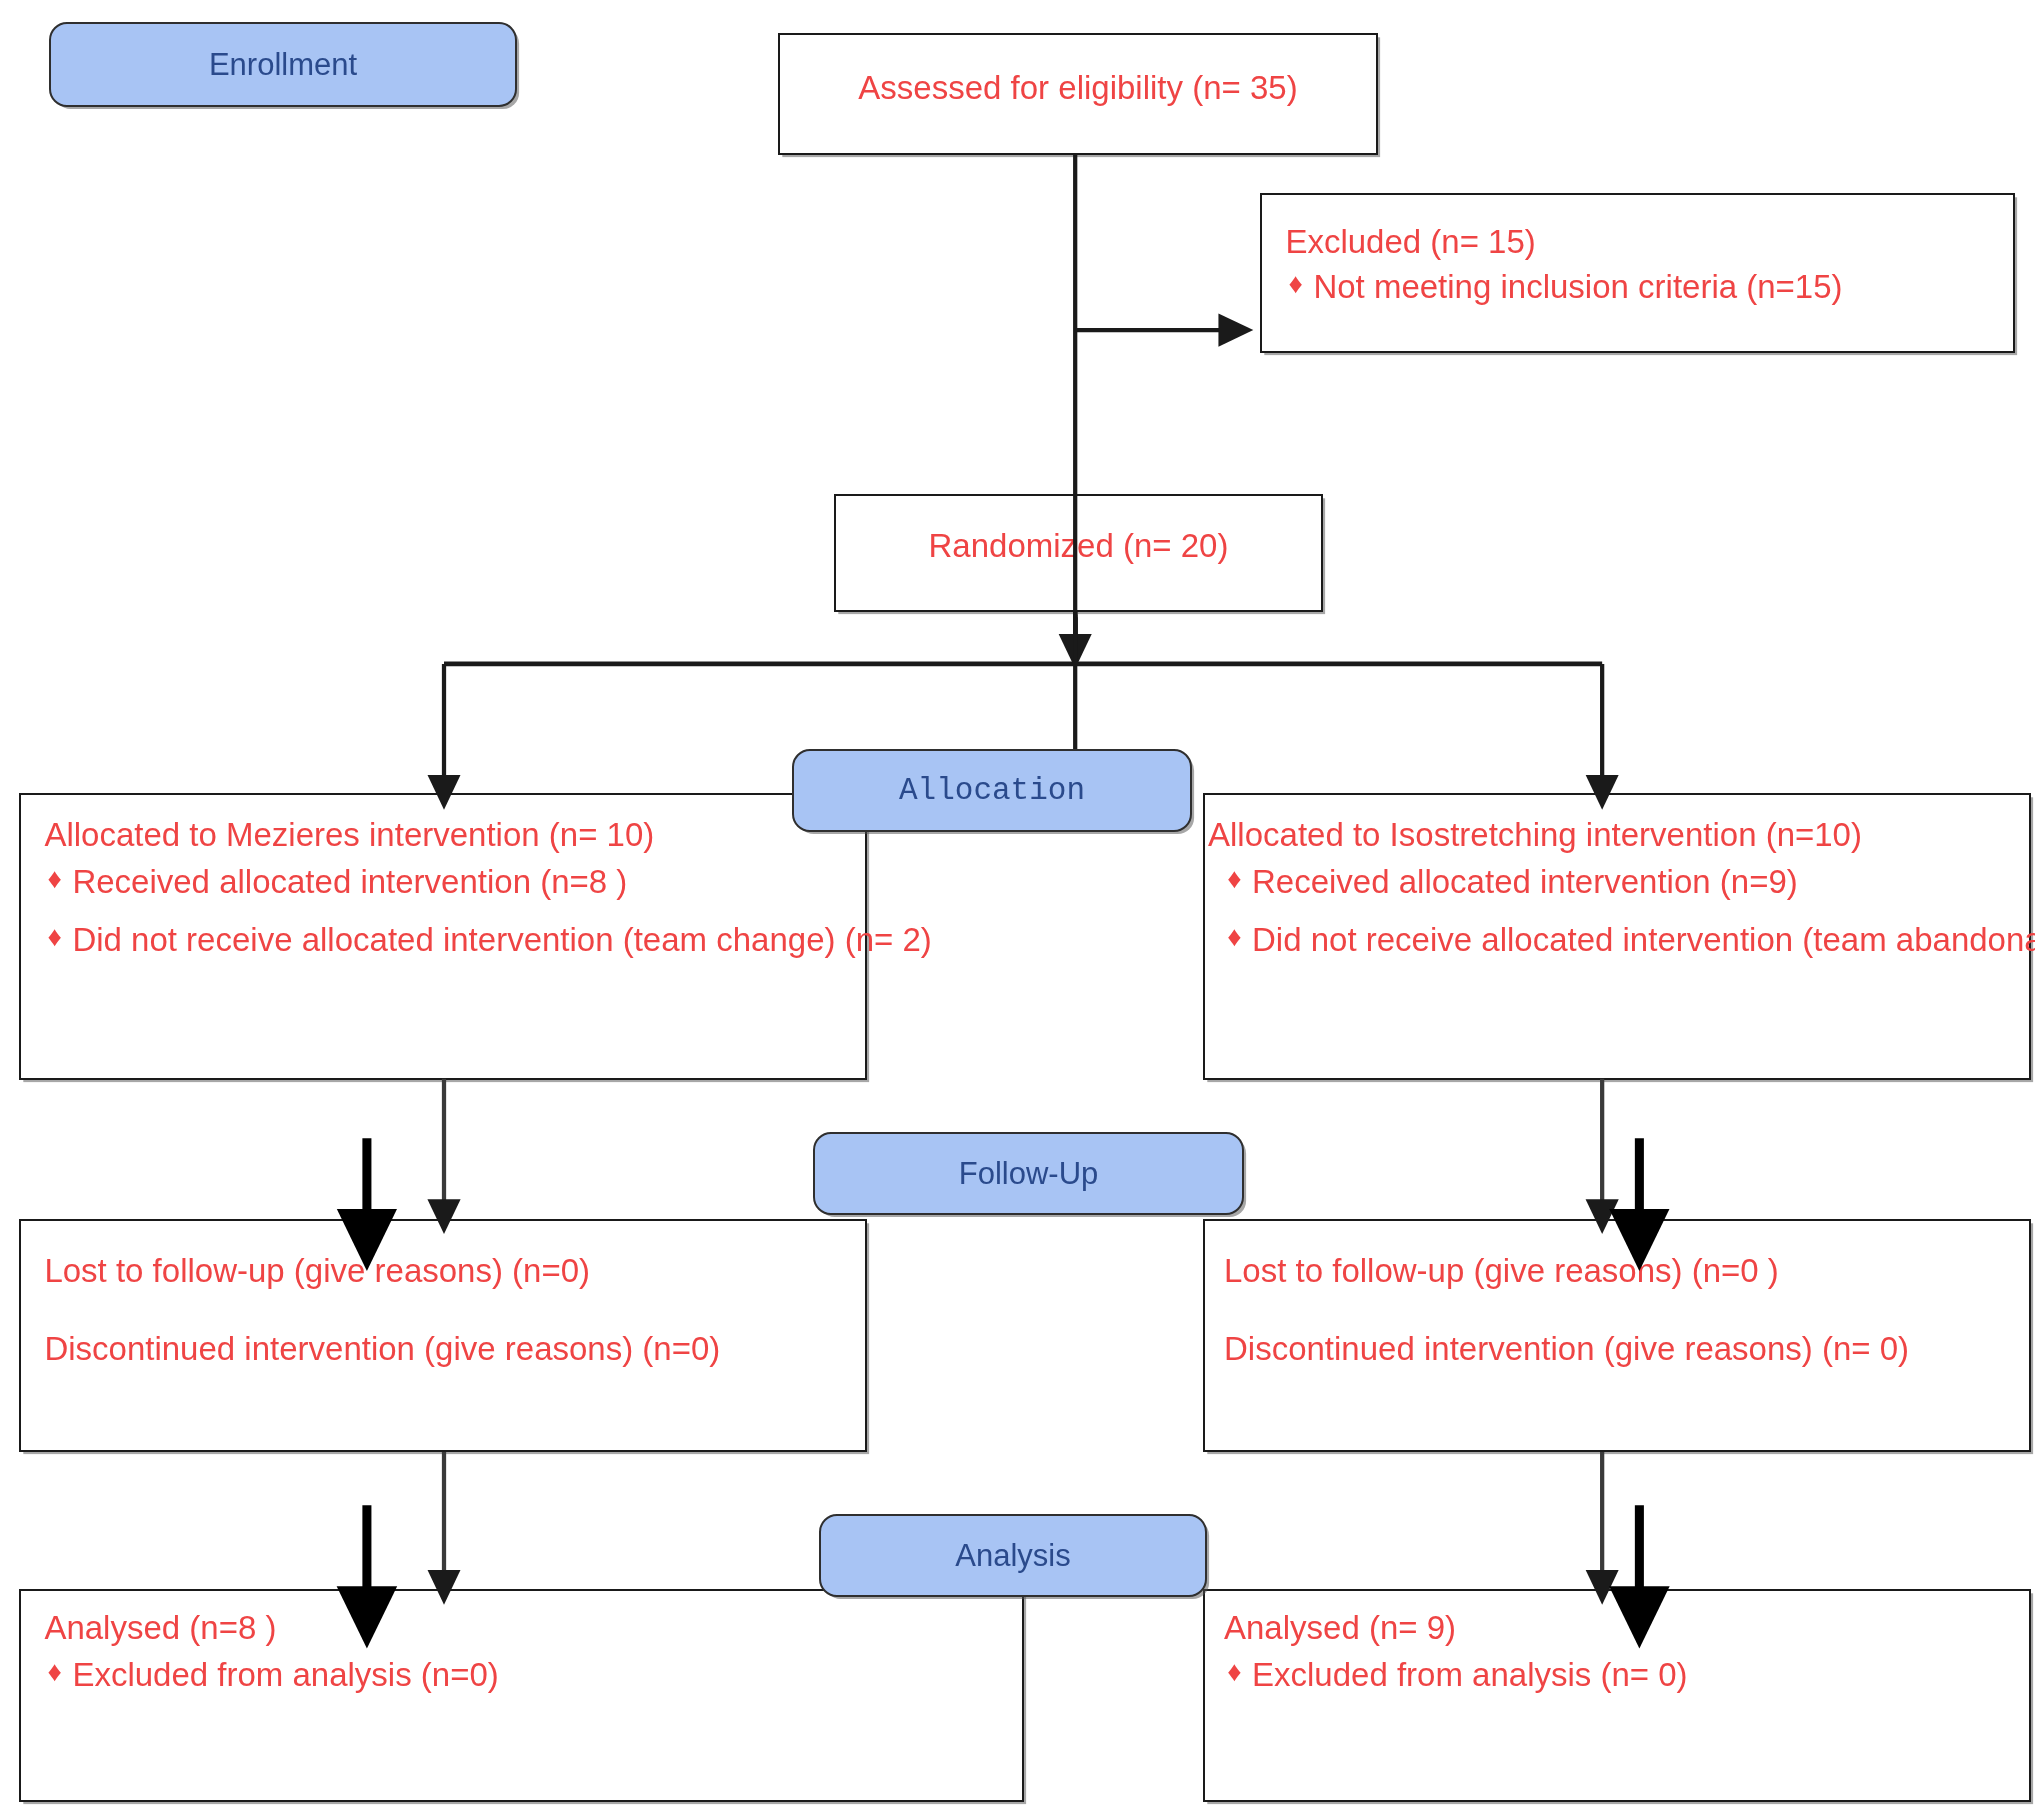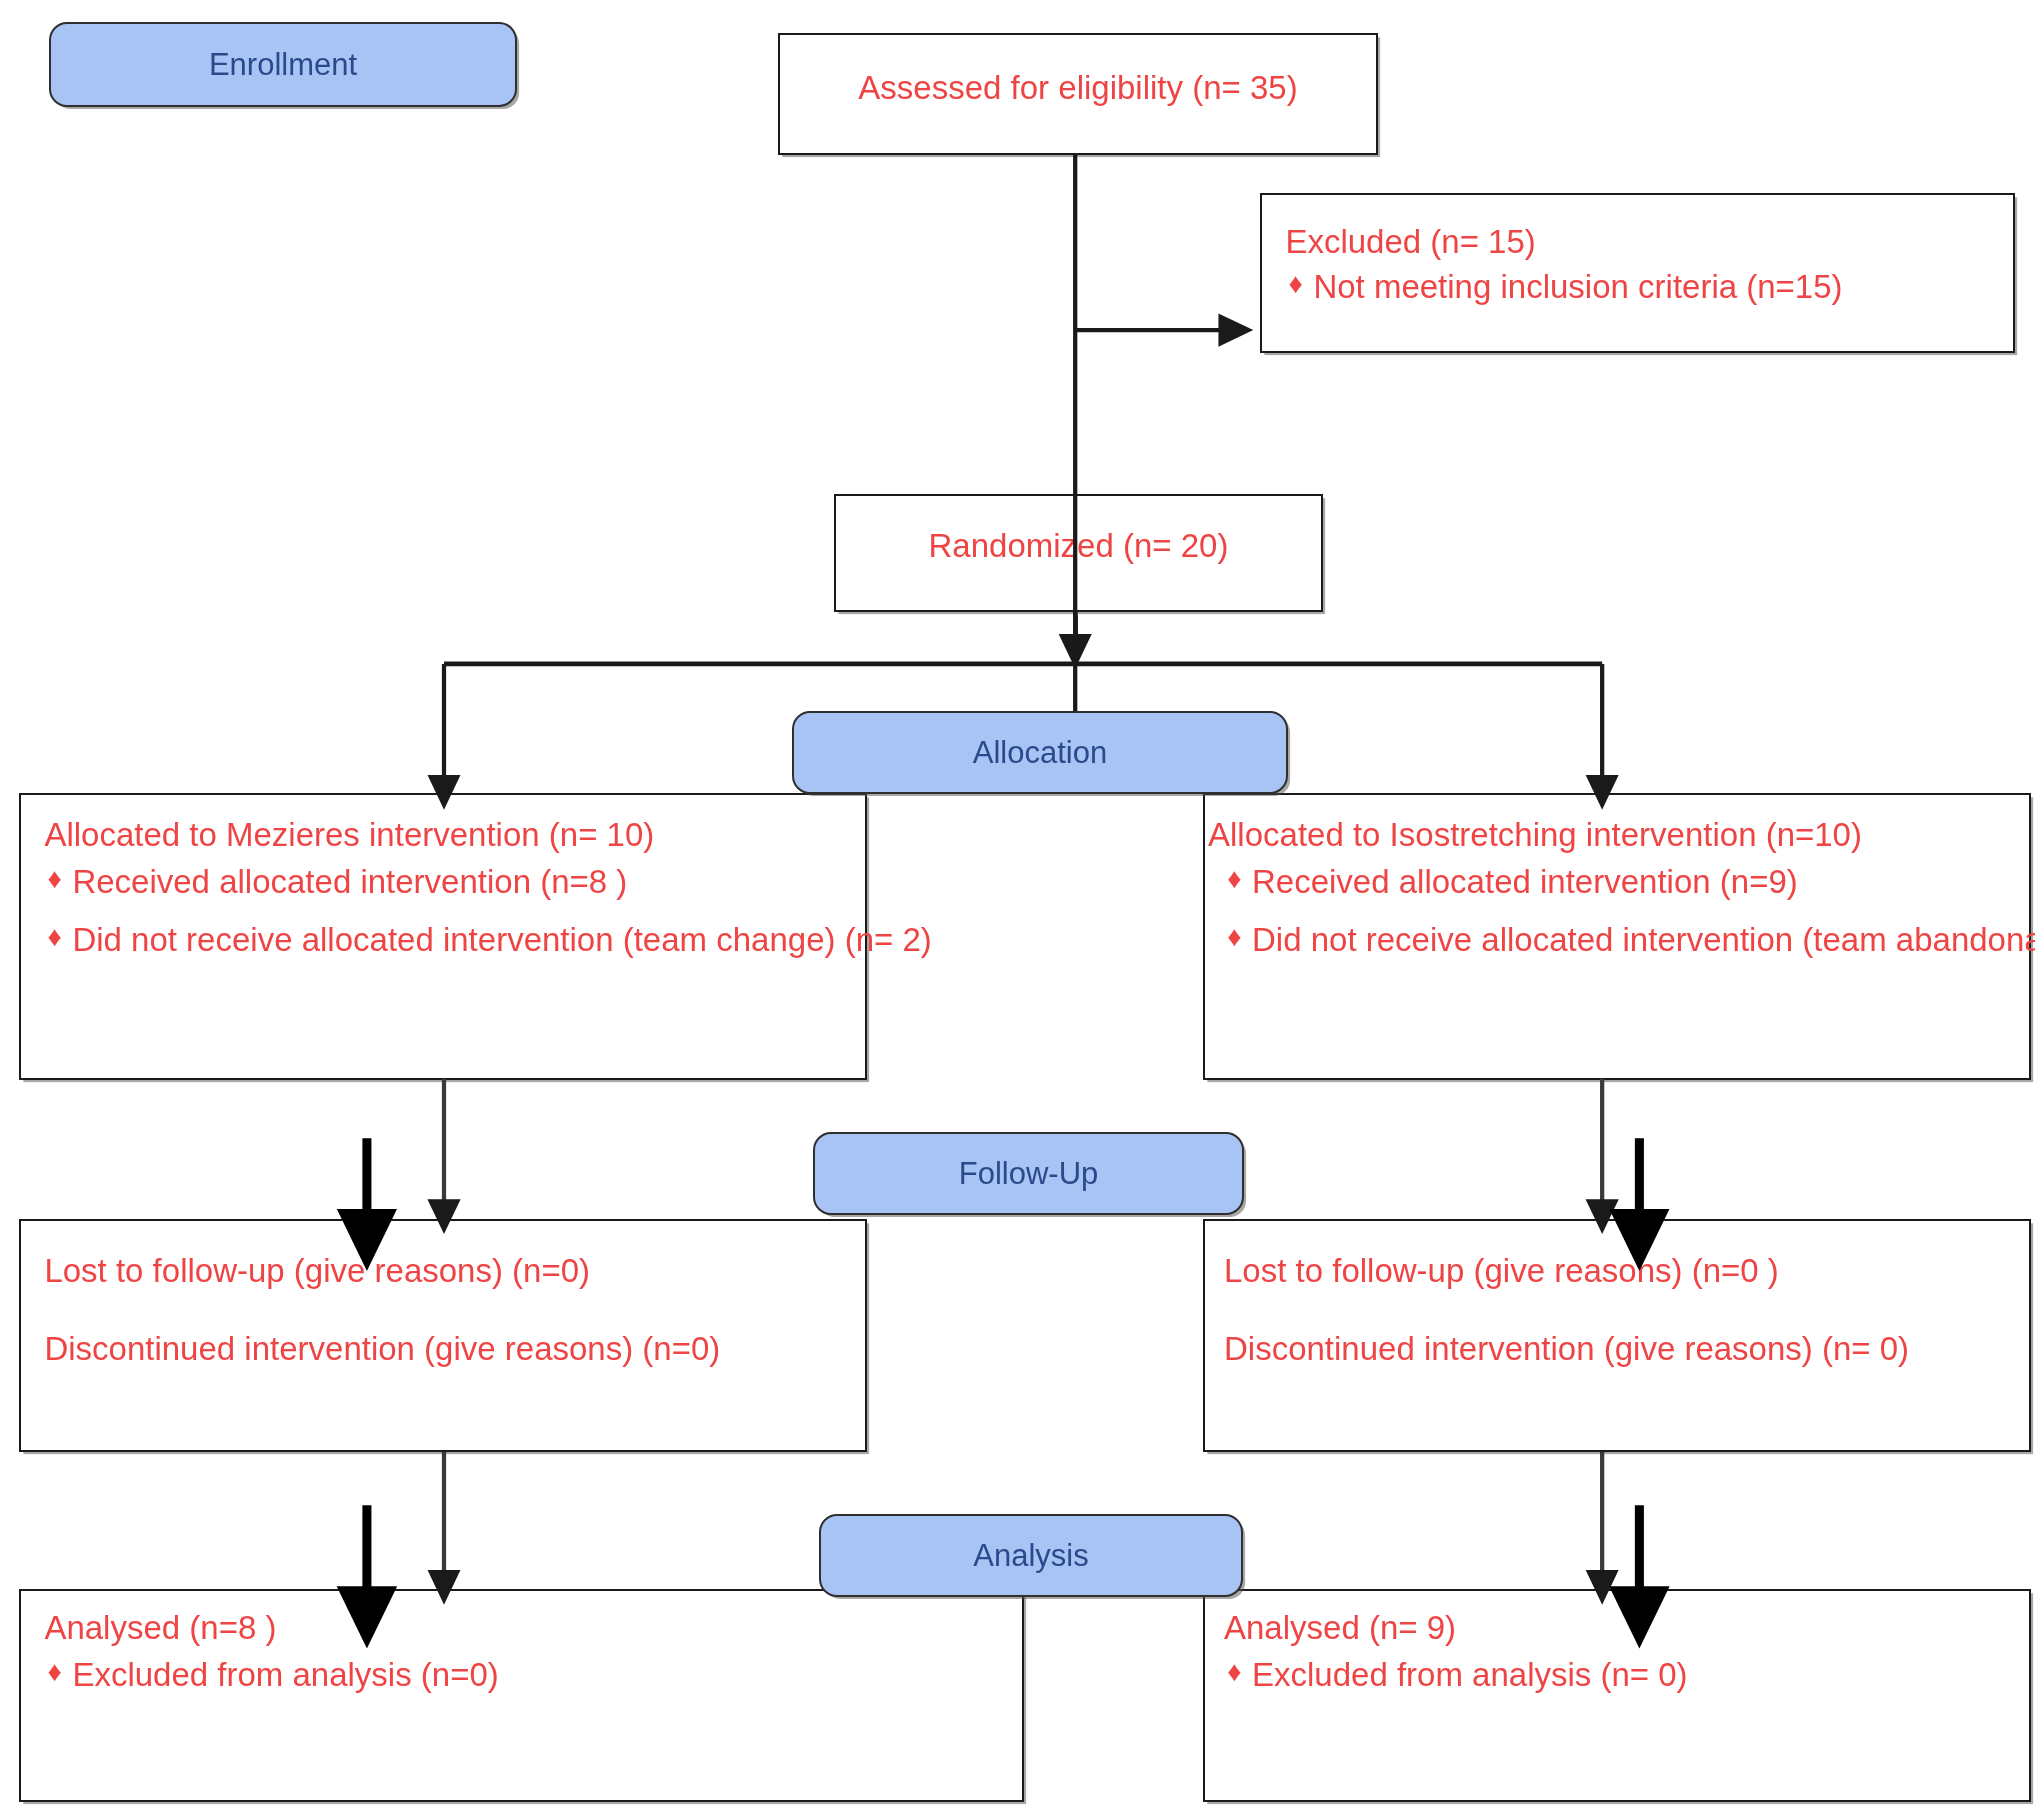--- a/index.html
+++ b/index.html
@@ -166,21 +166,21 @@
     </div>
     <div class="txt" style="top:123px;left:19px;">
       <div class="bullet-line">
         <span class="bullet">♦</span>
         <span>Did not receive allocated intervention (team</span>
         <span class="cont">abandonation) (n=1 )</span>
       </div>
     </div>
   </div>
 
-  <div class="badge" style="left:792px;top:711px;width:496px;height:83px;">
+  <div class="badge" style="left:792px;top:749px;width:400px;height:83px;font-family:Liberation Mono, monospace;">
     <span>Allocation</span>
   </div>
 
   <div class="box" style="left:19px;top:1219px;width:848px;height:233px;">
     <div class="txt" style="top:28px;">Lost to follow-up (give reasons) (n=0)</div>
     <div class="txt" style="top:106px;">Discontinued intervention (give reasons) (n=0)</div>
   </div>
 
   <div class="box" style="left:1203px;top:1219px;width:828px;height:233px;">
     <div class="txt" style="top:28px;left:19px;">Lost to follow-up (give reasons) (n=0 )</div>
@@ -204,18 +204,18 @@
   <div class="box" style="left:1203px;top:1589px;width:828px;height:213px;">
     <div class="txt" style="top:15px;left:19px;">Analysed  (n= 9)</div>
     <div class="txt" style="top:62px;left:19px;">
       <div class="bullet-line">
         <span class="bullet">♦</span>
         <span>Excluded from analysis (n= 0)</span>
       </div>
     </div>
   </div>
 
-  <div class="badge" style="left:819px;top:1514px;width:424px;height:83px;">
+  <div class="badge" style="left:819px;top:1514px;width:388px;height:83px;">
     <span>Analysis</span>
   </div>
 
 </div>
 
 
 </body></html>

